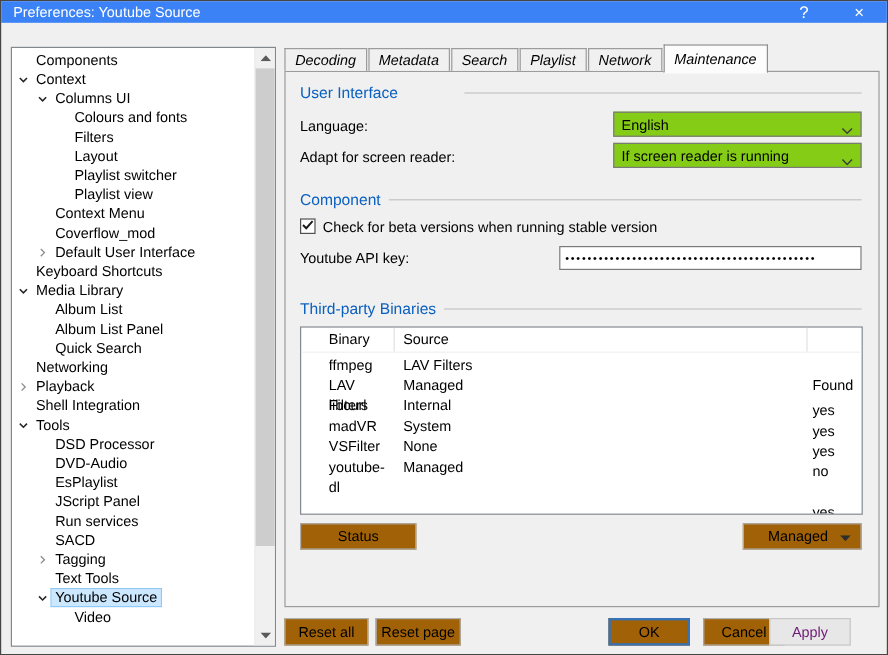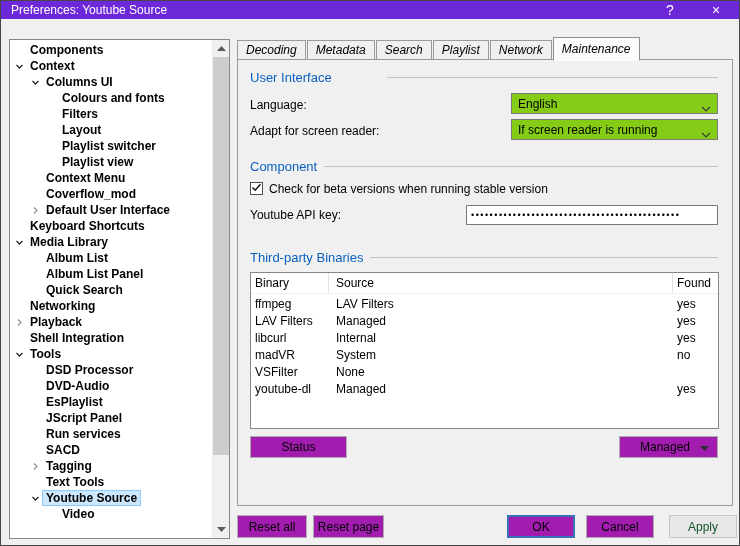--- a/index.html
+++ b/index.html
@@ -1,27 +1,27 @@
 <!DOCTYPE html>
 <html><head>
 <meta charset="utf-8">
 <style>
   * { box-sizing: border-box; margin: 0; padding: 0; }
   html,body { width: 740px; height: 546px; }
   body { font-family: "Liberation Sans", sans-serif; font-size: 12px; color: #000; background: #f0f0f0; overflow: hidden; }
   .window { position: absolute; inset: 0; border: 1px solid #464646; background: #f0f0f0; }
 
   
-  .titlebar { position: absolute; left: 0; top: 0; right: 0; height: 18px; background: #6d28d9; color: #fff; display: flex; align-items: center; }
+  .titlebar { position: absolute; left: 0; top: 0; right: 0; height: 18px; background: #3b82f6; color: #fff; display: flex; align-items: center; }
   .title { padding-left: 10px; font-size: 12px; }
   .tb-buttons { margin-left: auto; display: flex; height: 100%; }
   .tb-btn { width: 46px; display: flex; align-items: center; justify-content: center; color: #fff; font-size: 14px; cursor: default; }
 
   
-  .tree { position: absolute; left: 8px; top: 38px; width: 221px; height: 500px; background: #fff; border: 1px solid #828790; padding-top: 2px; overflow: hidden; font-weight: bold; }
+  .tree { position: absolute; left: 8px; top: 38px; width: 221px; height: 500px; background: #fff; border: 1px solid #828790; padding-top: 2px; overflow: hidden; }
   .ti { position: relative; height: 16px; line-height: 16px; white-space: nowrap; }
   .lvl0 { padding-left: 17px; } .lvl1 { padding-left: 33px; } .lvl2 { padding-left: 49px; }
   .arrow { position: absolute; top: 3px; width: 10px; height: 10px; display: flex; align-items: center; justify-content: center; }
   .lvl0 > .arrow { left: 4px; } .lvl1 > .arrow { left: 20px; }
   .ti .lbl { padding: 0 3px; }
   .ti.sel .lbl { background: #cce8ff; outline: 1px solid #90c8f6; }
 
   
   .scroll { position: absolute; top: 0; right: 0; bottom: 0; width: 17px; background: #f0f0f0; border-left: 1px solid #ebebeb; }
   .scroll-btn { position: absolute; left: 0; right: 0; height: 17px; display: flex; align-items: center; justify-content: center; }
@@ -47,33 +47,33 @@
   .checkbox { position: absolute; left: 12px; top: 122px; width: 13px; height: 13px; background: #fff; border: 1px solid #4f4f4f; display: flex; align-items: center; justify-content: center; }
   .check-label { left: 31px; top: 122px; }
 
   .api-label { left: 12px; top: 148px; }
   .api-field { position: absolute; right: 14px; top: 145px; width: 252px; height: 20px; background: #fff; border: 1px solid #7a7a7a; overflow: hidden; line-height: 18px; font-size: 9px; letter-spacing: 1.5px; padding: 0 4px; white-space: nowrap; }
 
   
   .bin-table { position: absolute; left: 12px; top: 212px; width: 469px; height: 157px; background: #fff; border: 1px solid #828790; overflow: hidden; }
   .brow { display: flex; height: 17px; line-height: 17px; }
   .bhead { height: 21px; line-height: 20px; border-bottom: 1px solid #f0f0f0; margin-bottom: 2px; }
-  .c1 { width: 78px; padding-left: 4px; } .c2 { flex: 1; padding-left: 7px; } .c3 { width: 45px; padding-left: 4px; }
+  .c1 { width: 78px; padding-left: 23px; } .c2 { flex: 1; padding-left: 7px; } .c3 { width: 45px; padding-left: 4px; margin-top: 38px; }
   .bhead .c1, .bhead .c2 { border-right: 1px solid #e2e2e2; }
 
   
-  .btn { position: absolute; background: #a21caf; border: 1px solid #adadad; display: flex; align-items: center; justify-content: center; font-size: 12px; cursor: default; }
+  .btn { position: absolute; background: #a16207; border: 1px solid #adadad; display: flex; align-items: center; justify-content: center; font-size: 12px; cursor: default; }
   .status-btn { left: 12px; top: 376px; width: 97px; height: 22px; }
   .managed-btn { right: 14px; top: 376px; width: 99px; height: 22px; justify-content: space-between; padding: 0 8px 0 20px; }
   .fbtn { top: 514px; height: 23px; }
   .b-resetall { left: 236px; width: 70px; }
   .b-resetpage { left: 312px; width: 71px; }
   .b-ok { left: 506px; width: 68px; border: 2px solid #3672b5; }
   .b-cancel { left: 585px; width: 68px; }
-  .b-apply { left: 668px; width: 68px; color: #14532d; border-color: #c6c6c6; background: #e7e7e7; }
+  .b-apply { left: 640px; width: 68px; color: #701a75; border-color: #c6c6c6; background: #e7e7e7; }
 </style>
 </head>
 <body>
 
 <div class="window">
 
   <div class="titlebar">
     <span class="title">Preferences: Youtube Source</span>
     <div class="tb-buttons">
       <div class="tb-btn">?</div>

